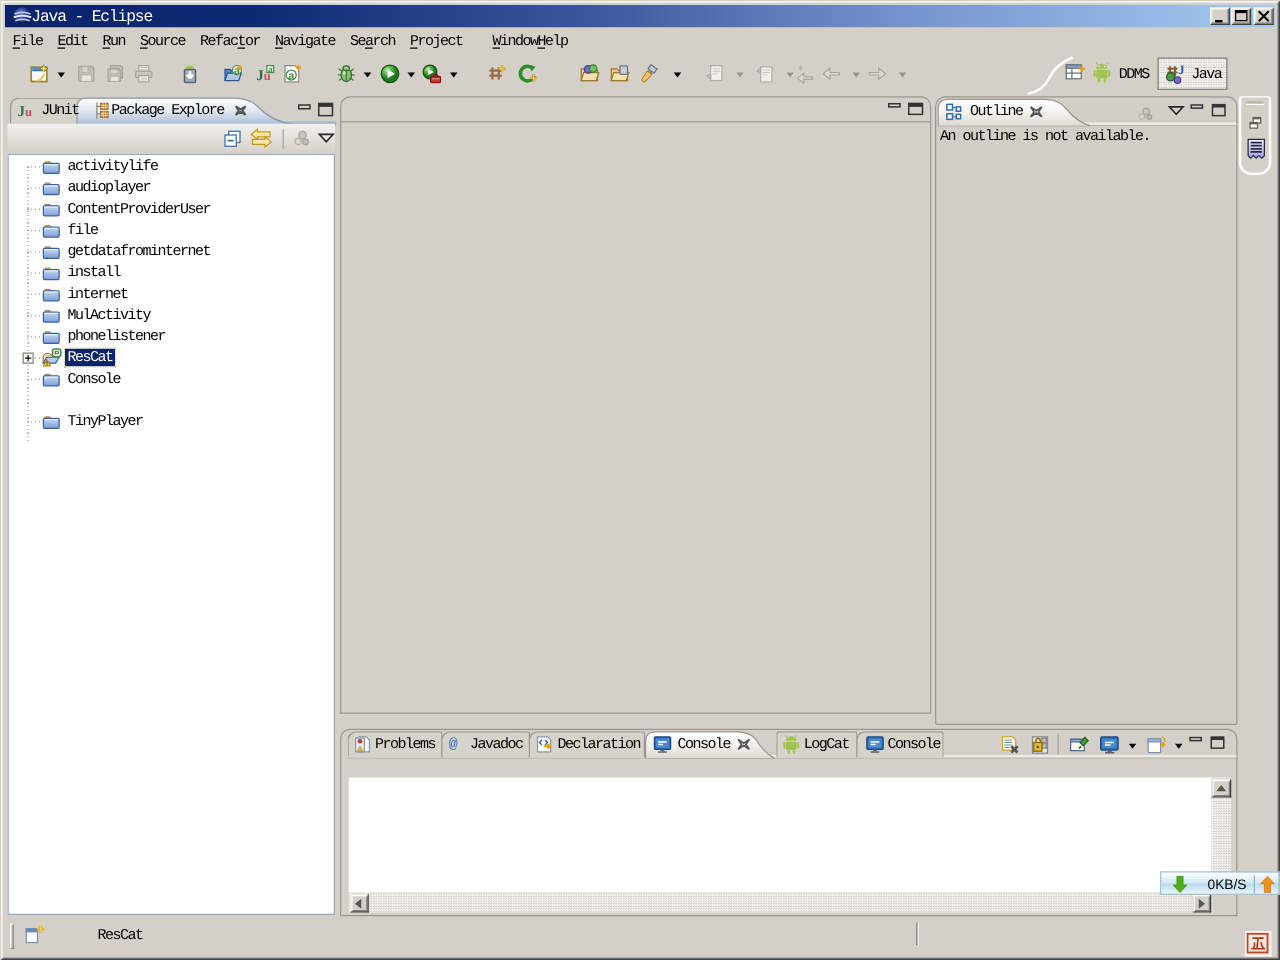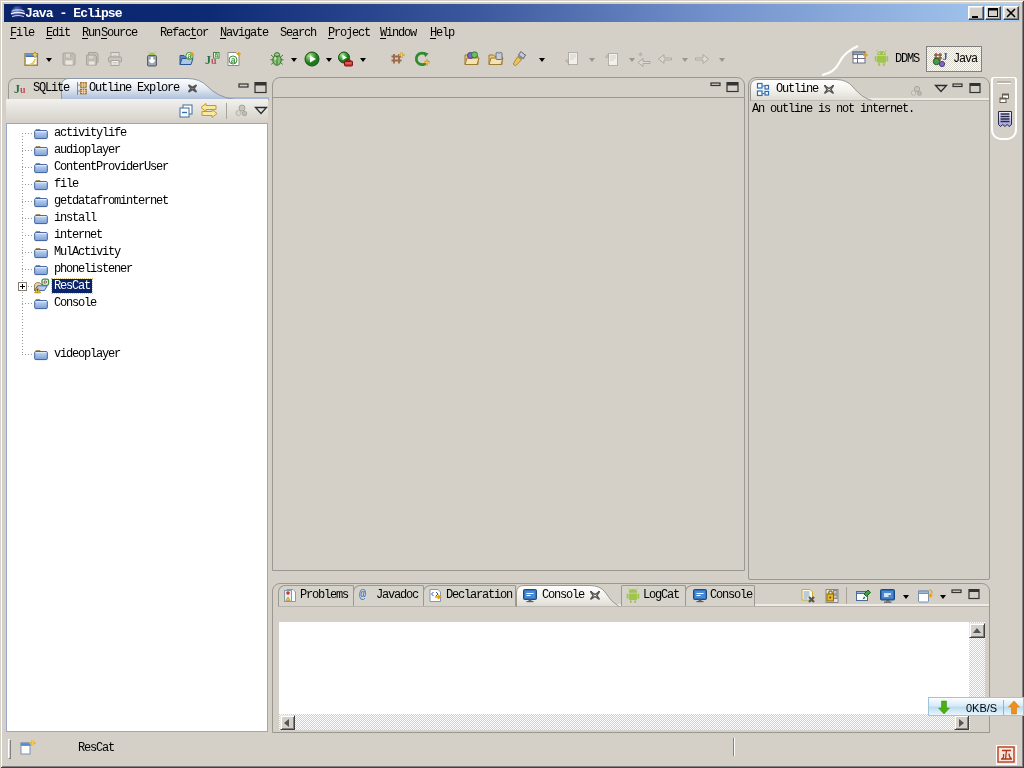--- a/index.html
+++ b/index.html
@@ -2,21 +2,21 @@
 <html><head><meta charset="utf-8"><style>
 *{margin:0;padding:0;box-sizing:border-box}
 html,body{width:1024px;height:768px;overflow:hidden}
 body{background:#D4D0C8;position:relative;font-family:"Liberation Mono",monospace;font-size:12px;color:#000}
 .t{letter-spacing:-1.2px;white-space:pre}
 .abs{position:absolute}
 
 #frame{position:absolute;inset:0;box-shadow:inset 1px 1px 0 #D4D0C8, inset -1px -1px 0 #404040, inset 2px 2px 0 #fff, inset -2px -2px 0 #808080;pointer-events:none;z-index:50}
 
 #title{position:absolute;left:4px;top:4px;right:4px;height:18px;background:linear-gradient(90deg,#0A246A 0%,#0D2A75 20%,#39559B 45%,#7392CC 70%,#A6CAF0 100%)}
-#title .txt{position:absolute;left:21px;top:2px;color:#fff;font-weight:bold;font-size:13px;letter-spacing:-0.9px;white-space:pre}
+#title .txt{position:absolute;left:21px;top:2px;color:#fff;font-weight:normal;font-size:13px;letter-spacing:-0.9px;white-space:pre}
 .tbtn{position:absolute;top:2px;width:16px;height:14px;background:#D4D0C8;border:1px solid;border-color:#fff #404040 #404040 #fff;box-shadow:inset -1px -1px 0 #808080,inset 1px 1px 0 #ECE9E2}
 
 #menubar{position:absolute;left:4px;top:22px;right:4px;height:21px;background:#D4D0C8}
 #menubar span{position:absolute;top:4px}
 
 #toolbar{position:absolute;left:4px;top:43px;right:4px;height:33px;background:#D4D0C8}
 .icon{position:absolute;top:8px;width:16px;height:16px}
 .dd{position:absolute;top:15px;width:0;height:0;border-left:3px solid transparent;border-right:3px solid transparent;border-top:4px solid #000}
 .ddg{border-top-color:#9a968e}
 
@@ -86,26 +86,26 @@
         <rect x="2.5" y="1.5" width="9" height="2" fill="#000"></rect>
       </svg></div>
   <div class="tbtn" style="right:1px"><svg width="14" height="12">
         <path d="M3 2 L11 10 M11 2 L3 10" stroke="#000" stroke-width="1.6"></path>
       </svg></div>
 </div>
 <div id="menubar" class="t">
   <span style="left:6px"><u>F</u>ile</span>
   <span style="left:42px"><u>E</u>dit</span>
   <span style="left:78px"><u>R</u>un</span>
-  <span style="left:97px"><u>S</u>ource</span>
+  <span style="left:108px"><u>S</u>ource</span>
   <span style="left:156px">Refac<u>t</u>or</span>
   <span style="left:216px"><u>N</u>avigate</span>
   <span style="left:276px">Se<u>a</u>rch</span>
   <span style="left:324px"><u>P</u>roject</span>
-  <span style="left:376px"><u>W</u>indow</span>
+  <span style="left:390px"><u>W</u>indow</span>
   <span style="left:426px"><u>H</u>elp</span>
 </div>
 <div id="toolbar">
 
   <svg class="icon" style="left:20px" viewBox="0 0 16 16">
       <rect x="1" y="2.8" width="12.4" height="11.4" fill="#fff" stroke="#9A8430" stroke-width="1.4"></rect>
       <rect x="1.8" y="3.4" width="10.8" height="2.6" fill="#3E6FC0"></rect>
       <path d="M2.2 4.1 h10" stroke="#7FA8E0" stroke-width=".8"></path>
       <path d="M5.5 13.6 q4.5 -.5 5.5 -5.5" fill="none" stroke="#E8C860" stroke-width="1.8"></path>
       <path d="M11 1.2 l2.6 2.6 -2.6 2.6 -2.6-2.6z M11 .4 v6.8 M7.6 3.8 h6.8" fill="#C8A020" stroke="#8A6A00" stroke-width=".5"></path>
@@ -304,30 +304,30 @@
             <stop offset=".45" stop-color="#E4EAF2"></stop>
             <stop offset="1" stop-color="#A9BCD8"></stop>
           </linearGradient>
         </defs>
         <path d="M0.5 23 V9 Q0.5 1.5 8 1.5 H126 Q139 1.5 146 9 Q157 20.5 174 22.5 L174 23z" fill="url(#selg)" stroke="#8A97AC"></path>
       </svg>
     <svg class="abs" style="left:9px;top:5px" width="17" height="13" viewBox="0 0 17 13">
         <text x="0" y="11" font-size="12" font-weight="bold" fill="#287045" font-family="Liberation Serif">J</text>
         <text x="6" y="11" font-size="10" font-weight="bold" fill="#C05060" font-family="Liberation Serif">u</text>
       </svg>
-    <span class="tlab t" style="left:28px">SQLite</span>
+    <span class="tlab t" style="left:28px">JUnit</span>
     <svg class="abs" style="left:70px;top:4px" width="14" height="15" viewBox="0 0 14 15">
         <path d="M2.5 1 v13 M2.5 4 h3 M2.5 10 h3" stroke="#888" stroke-width="1"></path>
         <g fill="#C87820" stroke="#7A4A10" stroke-width=".5">
           <rect x="5.5" y="1.5" width="6" height="5"></rect>
           <rect x="5.5" y="8" width="6" height="5"></rect>
         </g>
         <path d="M7.5 1.5v5 M9.5 1.5v5 M5.5 3.2h6 M5.5 4.9h6 M7.5 8v5 M9.5 8v5 M5.5 9.7h6 M5.5 11.4h6" stroke="#F4E0B0" stroke-width=".7"></path>
       </svg>
-    <span class="tlab t" style="left:84px">Outline Explore</span>
+    <span class="tlab t" style="left:84px">Package Explore</span>
     <svg class="abs" style="left:182px;top:6px" width="11" height="11" viewBox="0 0 11 11">
         <path d="M1.5 2 L5.5 4.5 L9.5 2 M1.5 9 L5.5 6.5 L9.5 9 M1.5 2 L4 5.5 L1.5 9 M9.5 2 L7 5.5 L9.5 9" stroke="#555" stroke-width="1.5" fill="none"></path>
       </svg>
     <svg class="abs" style="left:233px;top:5px" width="40" height="12">
         <rect x="1" y="2" width="9" height="3" fill="none" stroke="#333" stroke-width="1.2"></rect>
         <rect x="17" y="0.5" width="11" height="10" fill="none" stroke="#333" stroke-width="1.2"></rect>
         <rect x="17" y="0.5" width="11" height="3" fill="#333"></rect>
       </svg>
   </div>
   <div id="lefttb">
@@ -459,28 +459,28 @@
     </div>
     <div class="trow" style="top:171px">
         <div class="hdot"></div>
         <svg class="tfold" width="16" height="16" viewBox="0 0 16 16">
           <path d="M3 4.5 h4 l1 1.5 h-5z" fill="#E0C898" stroke="#9A7840" stroke-width=".8"></path>
           <rect x="1.7" y="5.6" width="12.6" height="8" rx="1" fill="url(#fg)" stroke="#3C5E9E"></rect>
           <path d="M2.5 6.6 h11" stroke="#E4EEFA" stroke-width="1"></path>
         </svg>
         <span class="tname">Console</span>
       </div>
-    <div class="trow" style="top:222px">
-        <div class="hdot"></div>
-        <svg class="tfold" width="16" height="16" viewBox="0 0 16 16">
-          <path d="M3 4.5 h4 l1 1.5 h-5z" fill="#E0C898" stroke="#9A7840" stroke-width=".8"></path>
-          <rect x="1.7" y="5.6" width="12.6" height="8" rx="1" fill="url(#fg)" stroke="#3C5E9E"></rect>
-          <path d="M2.5 6.6 h11" stroke="#E4EEFA" stroke-width="1"></path>
-        </svg>
-        <span class="tname">videoplayer</span>
+    <div class="trow" style="top:205px">
+        <div class="hdot"></div>
+        <svg class="tfold" width="16" height="16" viewBox="0 0 16 16">
+          <path d="M3 4.5 h4 l1 1.5 h-5z" fill="#E0C898" stroke="#9A7840" stroke-width=".8"></path>
+          <rect x="1.7" y="5.6" width="12.6" height="8" rx="1" fill="url(#fg)" stroke="#3C5E9E"></rect>
+          <path d="M2.5 6.6 h11" stroke="#E4EEFA" stroke-width="1"></path>
+        </svg>
+        <span class="tname">TinyPlayer</span>
       </div>
   </div>
 </div>
 <div id="editor" class="vpanel">
   <div class="line"></div>
   <div class="minmax" style="left:437px;top:4px"><svg width="30" height="11">
         <rect x="1" y="1" width="9" height="2.5" fill="none" stroke="#333" stroke-width="1.2"></rect>
         <rect x="17" y="0.5" width="11" height="9" fill="none" stroke="#333" stroke-width="1.2"></rect>
         <rect x="17" y="0.5" width="11" height="3" fill="#333"></rect>
       </svg></div>
@@ -516,21 +516,21 @@
       <circle cx="10.5" cy="8.5" r="1.9" fill="#C0BDB5" stroke="#A8A49C"></circle>
     </svg>
   <svg class="abs" style="left:185px;top:6px" width="14" height="9" viewBox="0 0 14 9">
       <path d="M1.5 1.5 h11 L7 7.5z" fill="none" stroke="#2a2a2a" stroke-width="1.3"></path>
     </svg>
   <div class="minmax" style="right:7px;top:5px"><svg width="30" height="11">
         <rect x="1" y="1" width="9" height="2.5" fill="none" stroke="#333" stroke-width="1.2"></rect>
         <rect x="18" y="0.5" width="10" height="9" fill="none" stroke="#333" stroke-width="1.2"></rect>
         <rect x="18" y="0.5" width="10" height="2.5" fill="#333"></rect>
       </svg></div>
-  <div class="t abs" style="left:3px;top:24px">An outline is not internet.</div>
+  <div class="t abs" style="left:3px;top:24px">An outline is not available.</div>
 </div>
 <div id="trim">
   <div class="abs" style="left:4px;top:3px;width:14px;height:2px;background:#B8B4AC;box-shadow:0 1px 0 #fff"></div>
   <svg class="abs" style="left:6px;top:15px" width="11" height="11" viewBox="0 0 11 11">
       <rect x="3.5" y="1" width="6" height="4.5" fill="#fff" stroke="#6B5F53"></rect>
       <rect x="3.5" y="1" width="6" height="1.5" fill="#6B5F53"></rect>
       <rect x="1" y="5" width="6" height="4.5" fill="#fff" stroke="#6B5F53"></rect>
       <rect x="1" y="5" width="6" height="1.5" fill="#6B5F53"></rect>
     </svg>
   <svg class="abs" style="left:4px;top:32px" width="16" height="18" viewBox="0 0 16 18">

